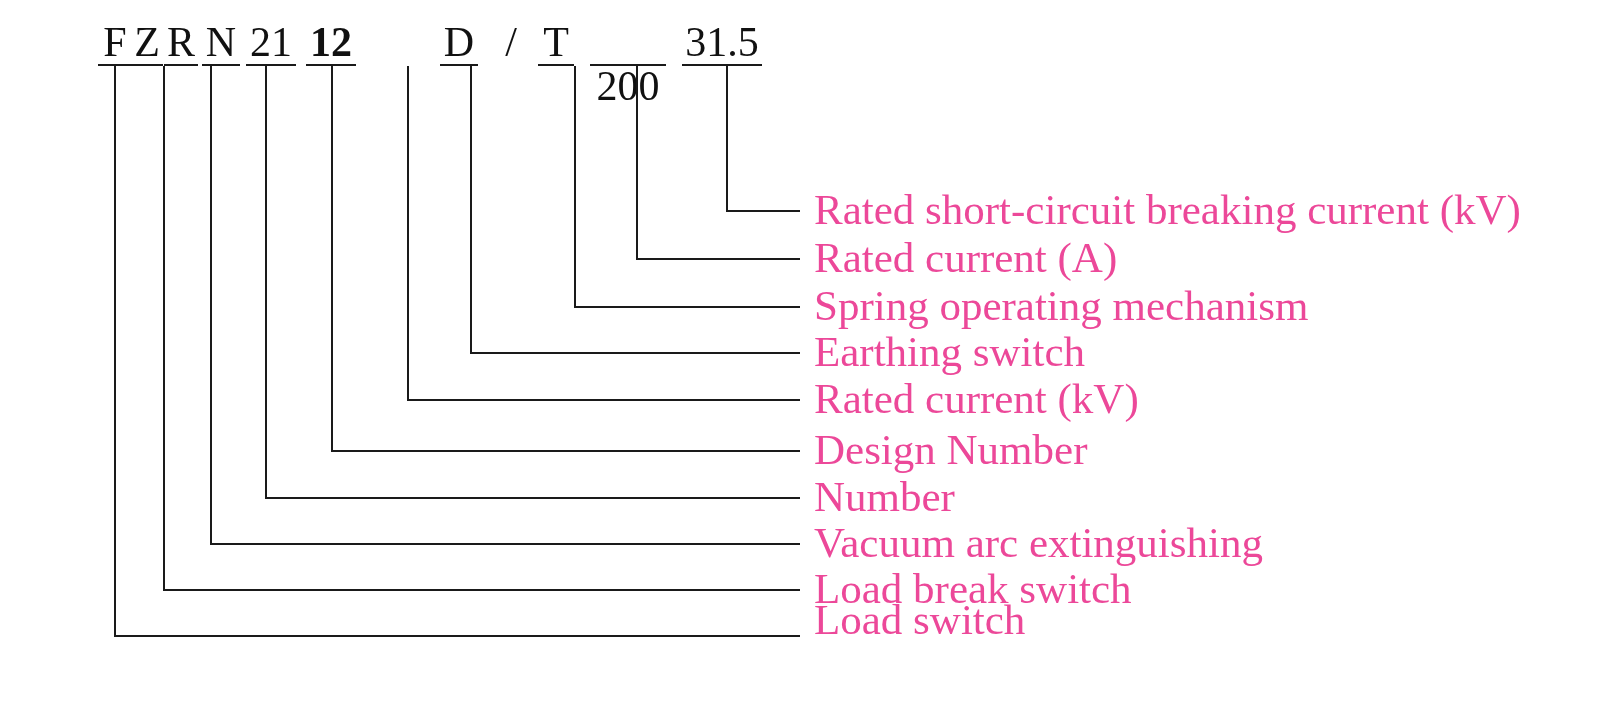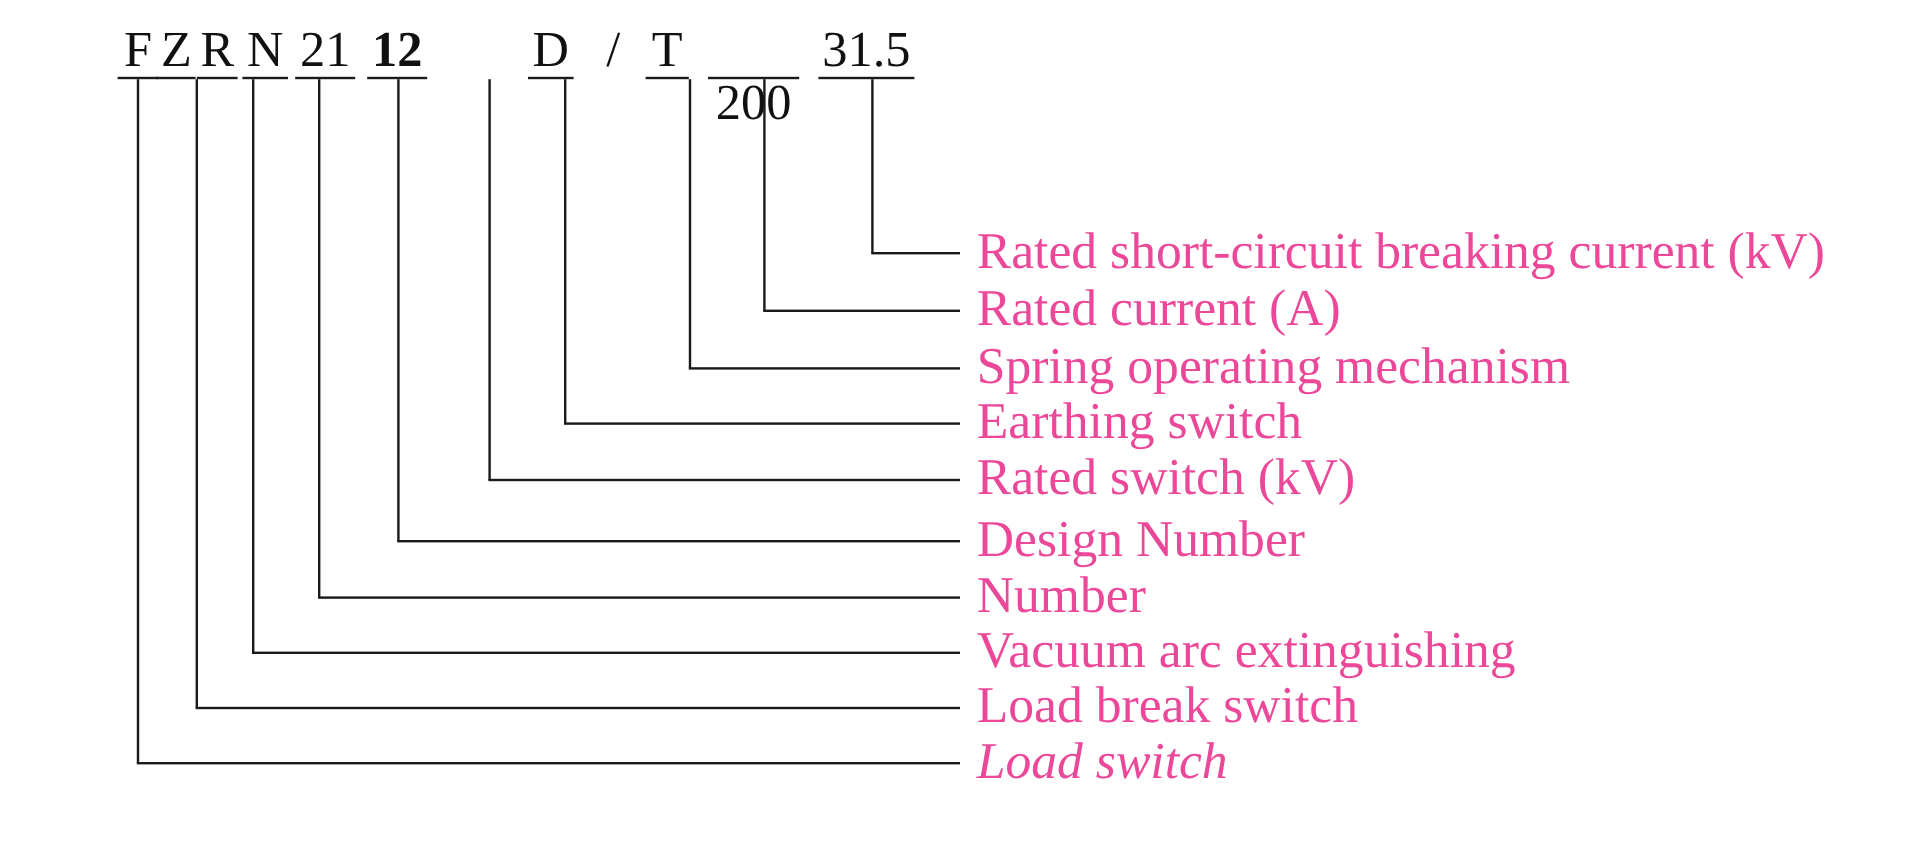--- a/index.html
+++ b/index.html
@@ -116,21 +116,21 @@
       <div class="vline" style="left: 163px; top: 66px; height: 524px;"></div>
       <div class="hline" style="left: 163px; top: 589px; width: 637px;"></div>
       <div class="vline" style="left: 114px; top: 66px; height: 570px;"></div>
       <div class="hline" style="left: 114px; top: 635px; width: 686px;"></div>
     </div>
   <div id="labels">
       <div class="label" style="left: 802px; top: 191px;">Rated short-circuit breaking current (kV)</div>
       <div class="label" style="left: 802px; top: 239px;">Rated current (A)</div>
       <div class="label" style="left: 802px; top: 287px;">Spring operating mechanism</div>
       <div class="label" style="left: 802px; top: 333px;">Earthing switch</div>
-      <div class="label" style="left: 802px; top: 380px;">Rated switch (kV)</div>
+      <div class="label" style="left: 802px; top: 380px;">Rated current (kV)</div>
       <div class="label" style="left: 802px; top: 431px;">Design Number</div>
       <div class="label" style="left: 802px; top: 478px;">Number</div>
       <div class="label" style="left: 802px; top: 524px;">Vacuum arc extinguishing</div>
       <div class="label" style="left: 802px; top: 570px;">Load break switch</div>
-      <div class="label" style="left: 802px; top: 616px; font-style: italic;">Load switch</div>
+      <div class="label" style="left: 802px; top: 601px;">Load switch</div>
     </div>
 
 </div>
 
 </body></html>

